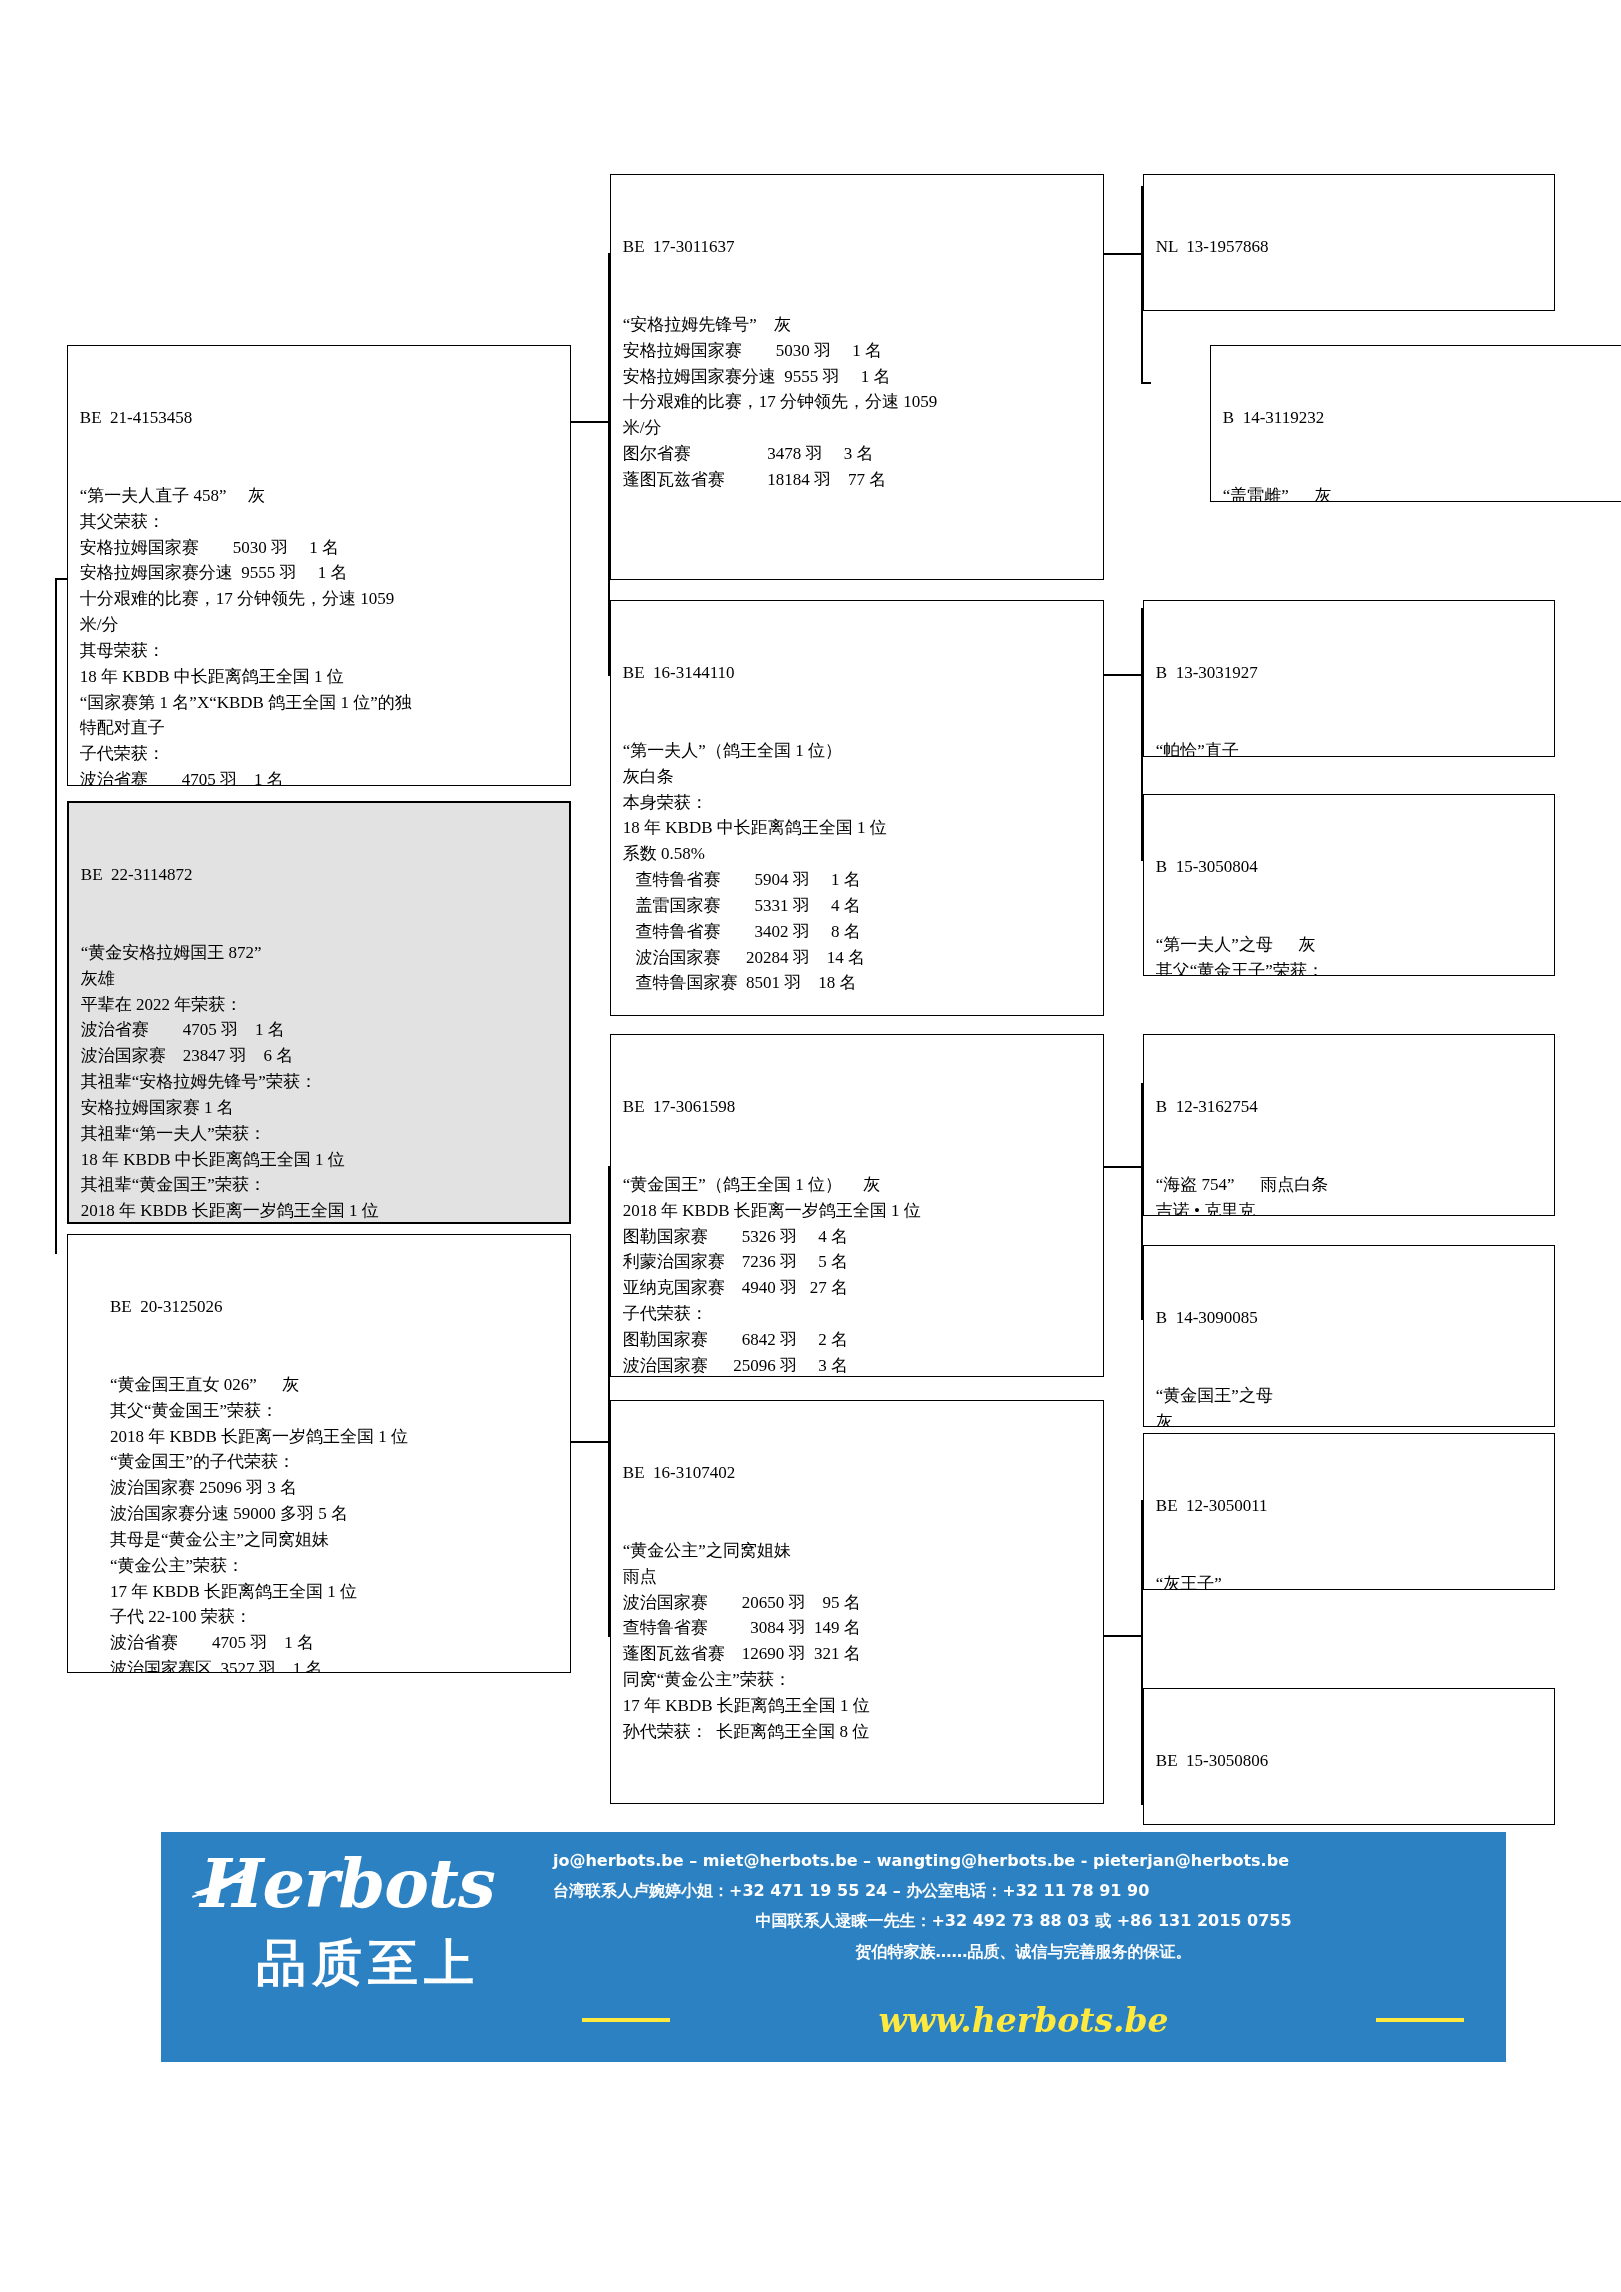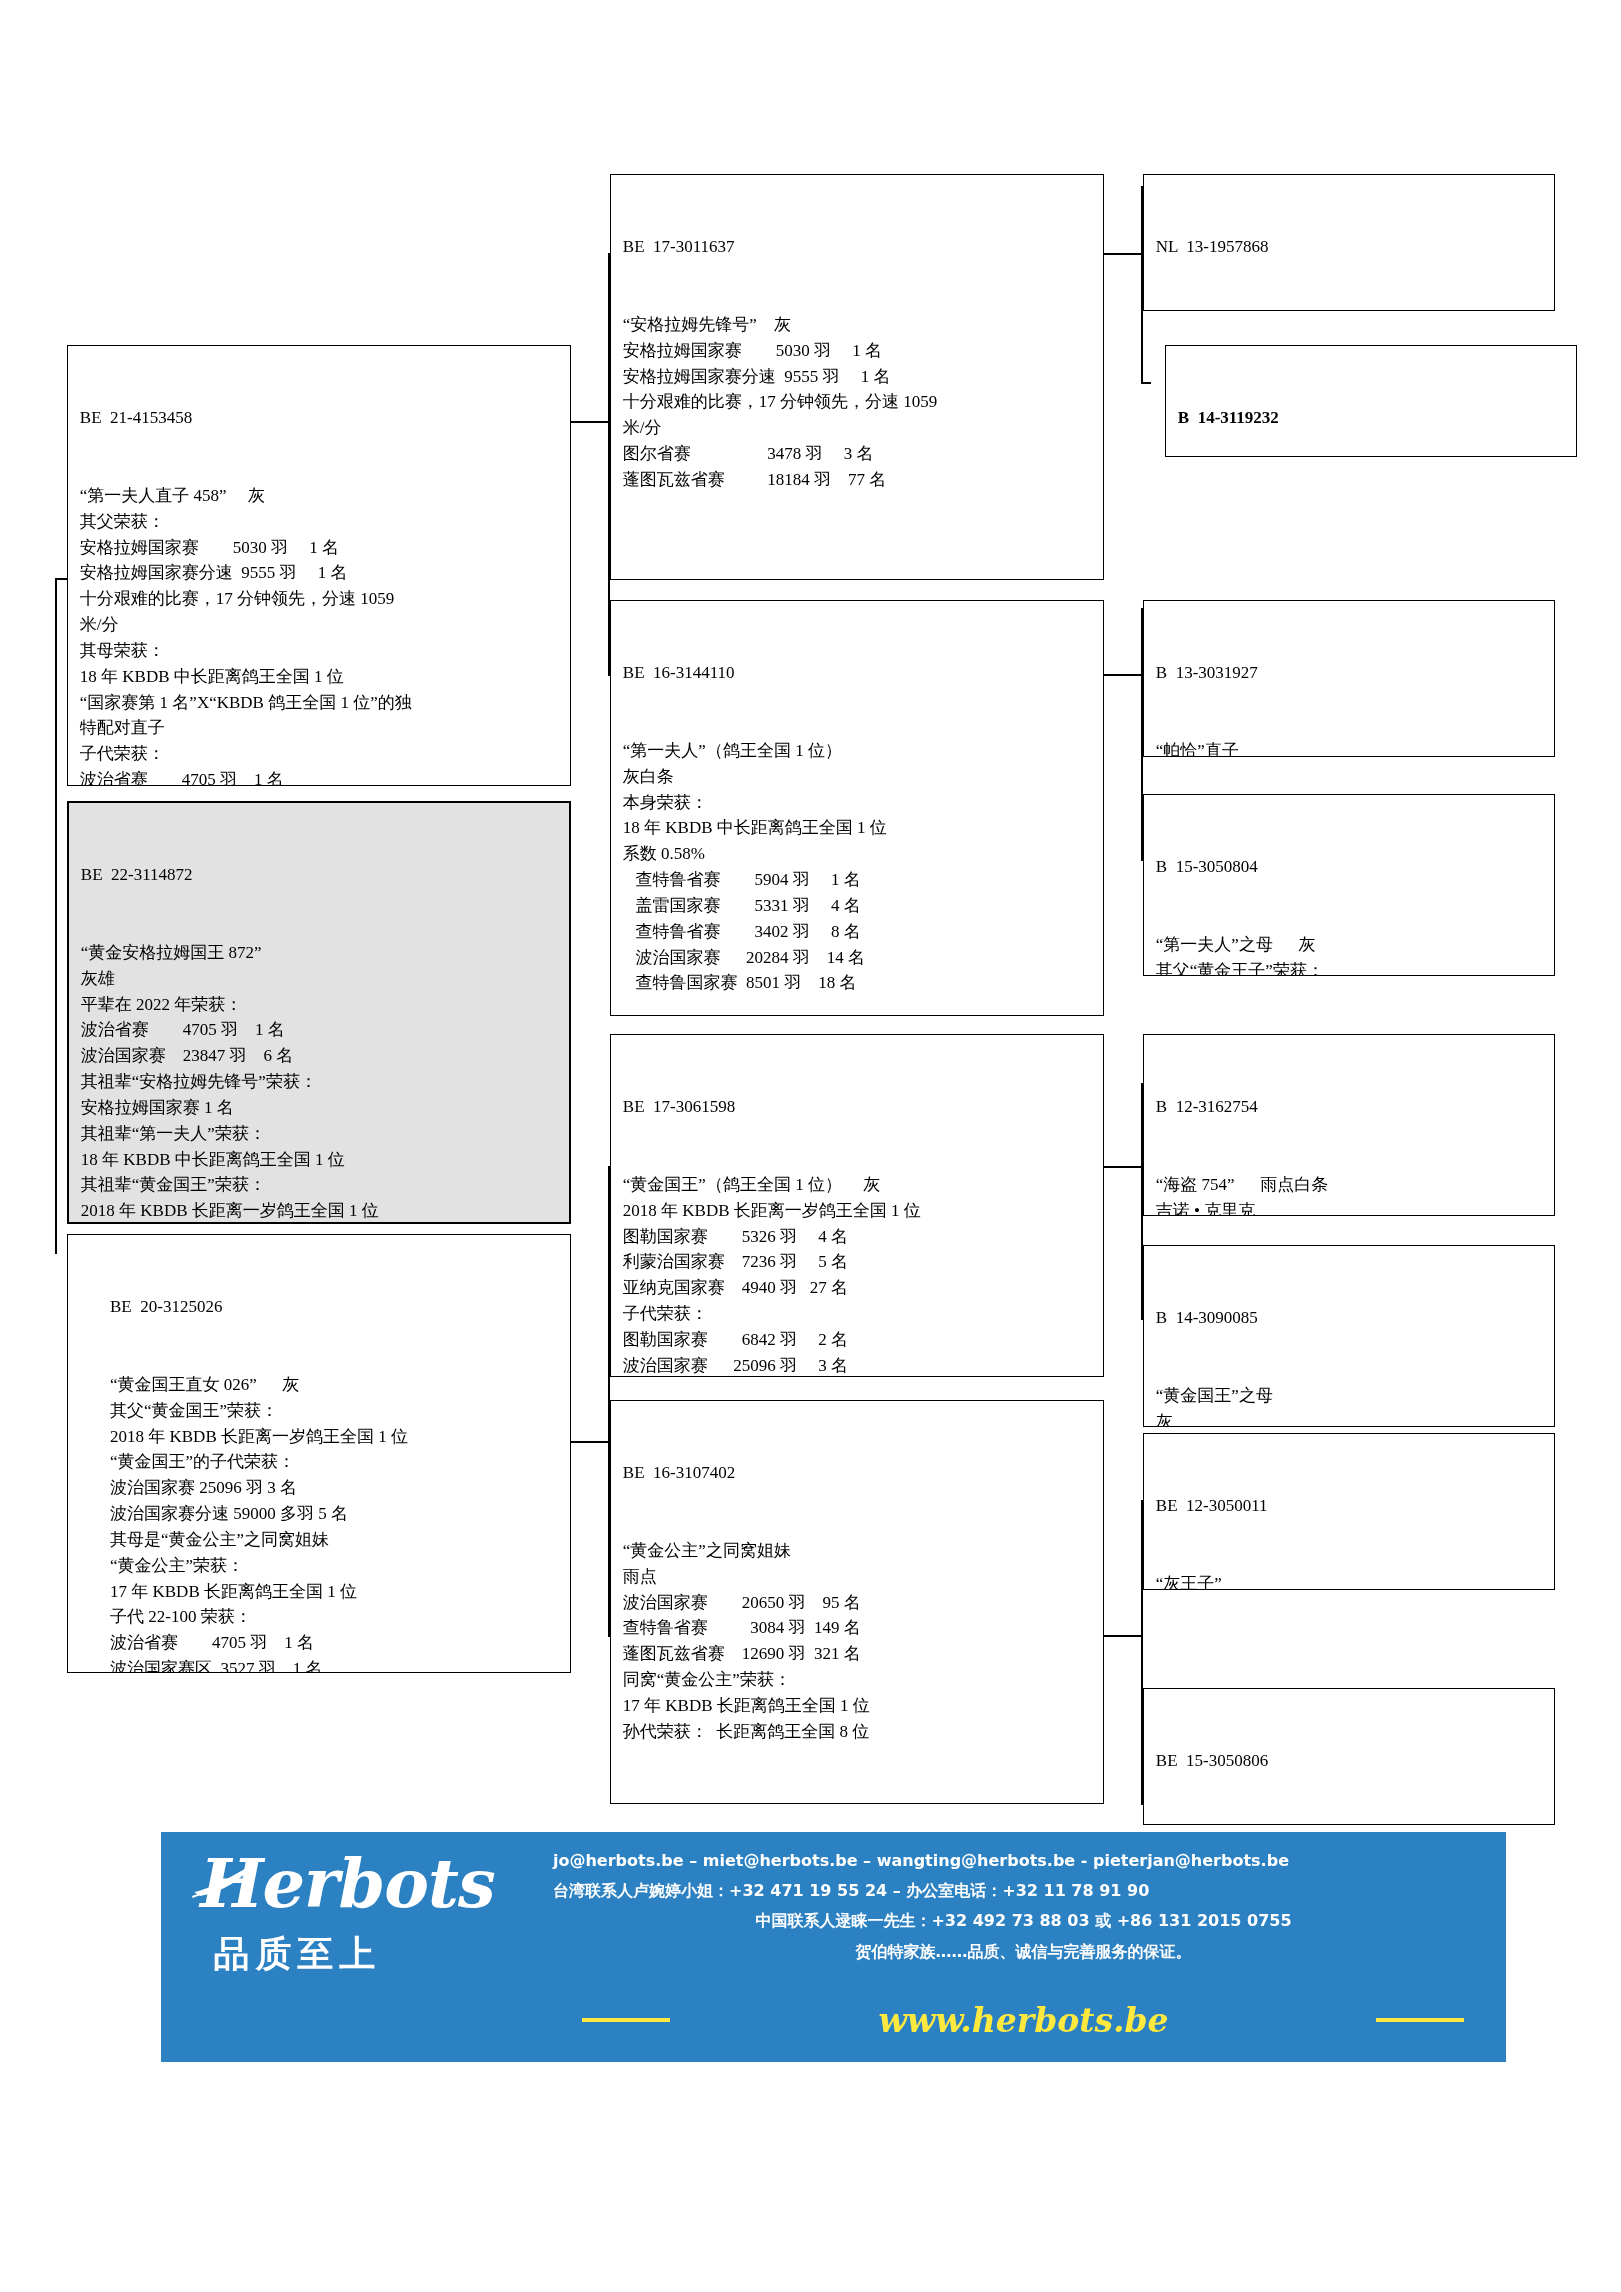--- a/index.html
+++ b/index.html
@@ -76,24 +76,25 @@
     font-style: italic;
     font-weight: bold;
     font-size: 67px;
     letter-spacing: -1px;
     line-height: 1;
     margin-left: 15.7px;
   }
   .footer .logo-cn {
     font-family: "DejaVu Sans", sans-serif;
     font-weight: bold;
-    font-size: 36px;
+    font-size: 50px;
     letter-spacing: 5.9px;
     margin-top: 13.7px;
     margin-left: 29px;
+    text-align: center;
   }
   .footer .feather {
     position: absolute;
     left: 5.9px;
     top: 9.8px;
     width: 69px;
     height: 39px;
   }
   .footer .contact {
     position: absolute;
@@ -265,21 +266,21 @@
 同窝“黄金公主”荣获：
 17 年 KBDB 长距离鸽王全国 1 位
 孙代荣获：  长距离鸽王全国 8 位</span>
   </div>
 
   <div class="box" style="left:1143px; top:174px; width:412px; height:137px;">
     <span class="hdr">NL  13-1957868</span>
     
   </div>
 
-  <div class="box" style="left:1165px; top:345px; width:412px; height:112px;font-weight:bold;">
+  <div class="box" style="left:1210px; top:345px; width:412px; height:157px;">
     <span class="hdr">B  14-3119232</span>
     <span class="body">“盖雷雌”      灰
 盖雷国家赛 16619 羽 22 名
 子代“安格拉姆先锋号”荣获：
 安格拉姆国家赛 5030 羽 1 名</span>
   </div>
 
   <div class="box" style="left:1143px; top:600px; width:412px; height:157px;">
     <span class="hdr">B  13-3031927</span>
     <span class="body">“帕恰”直子

